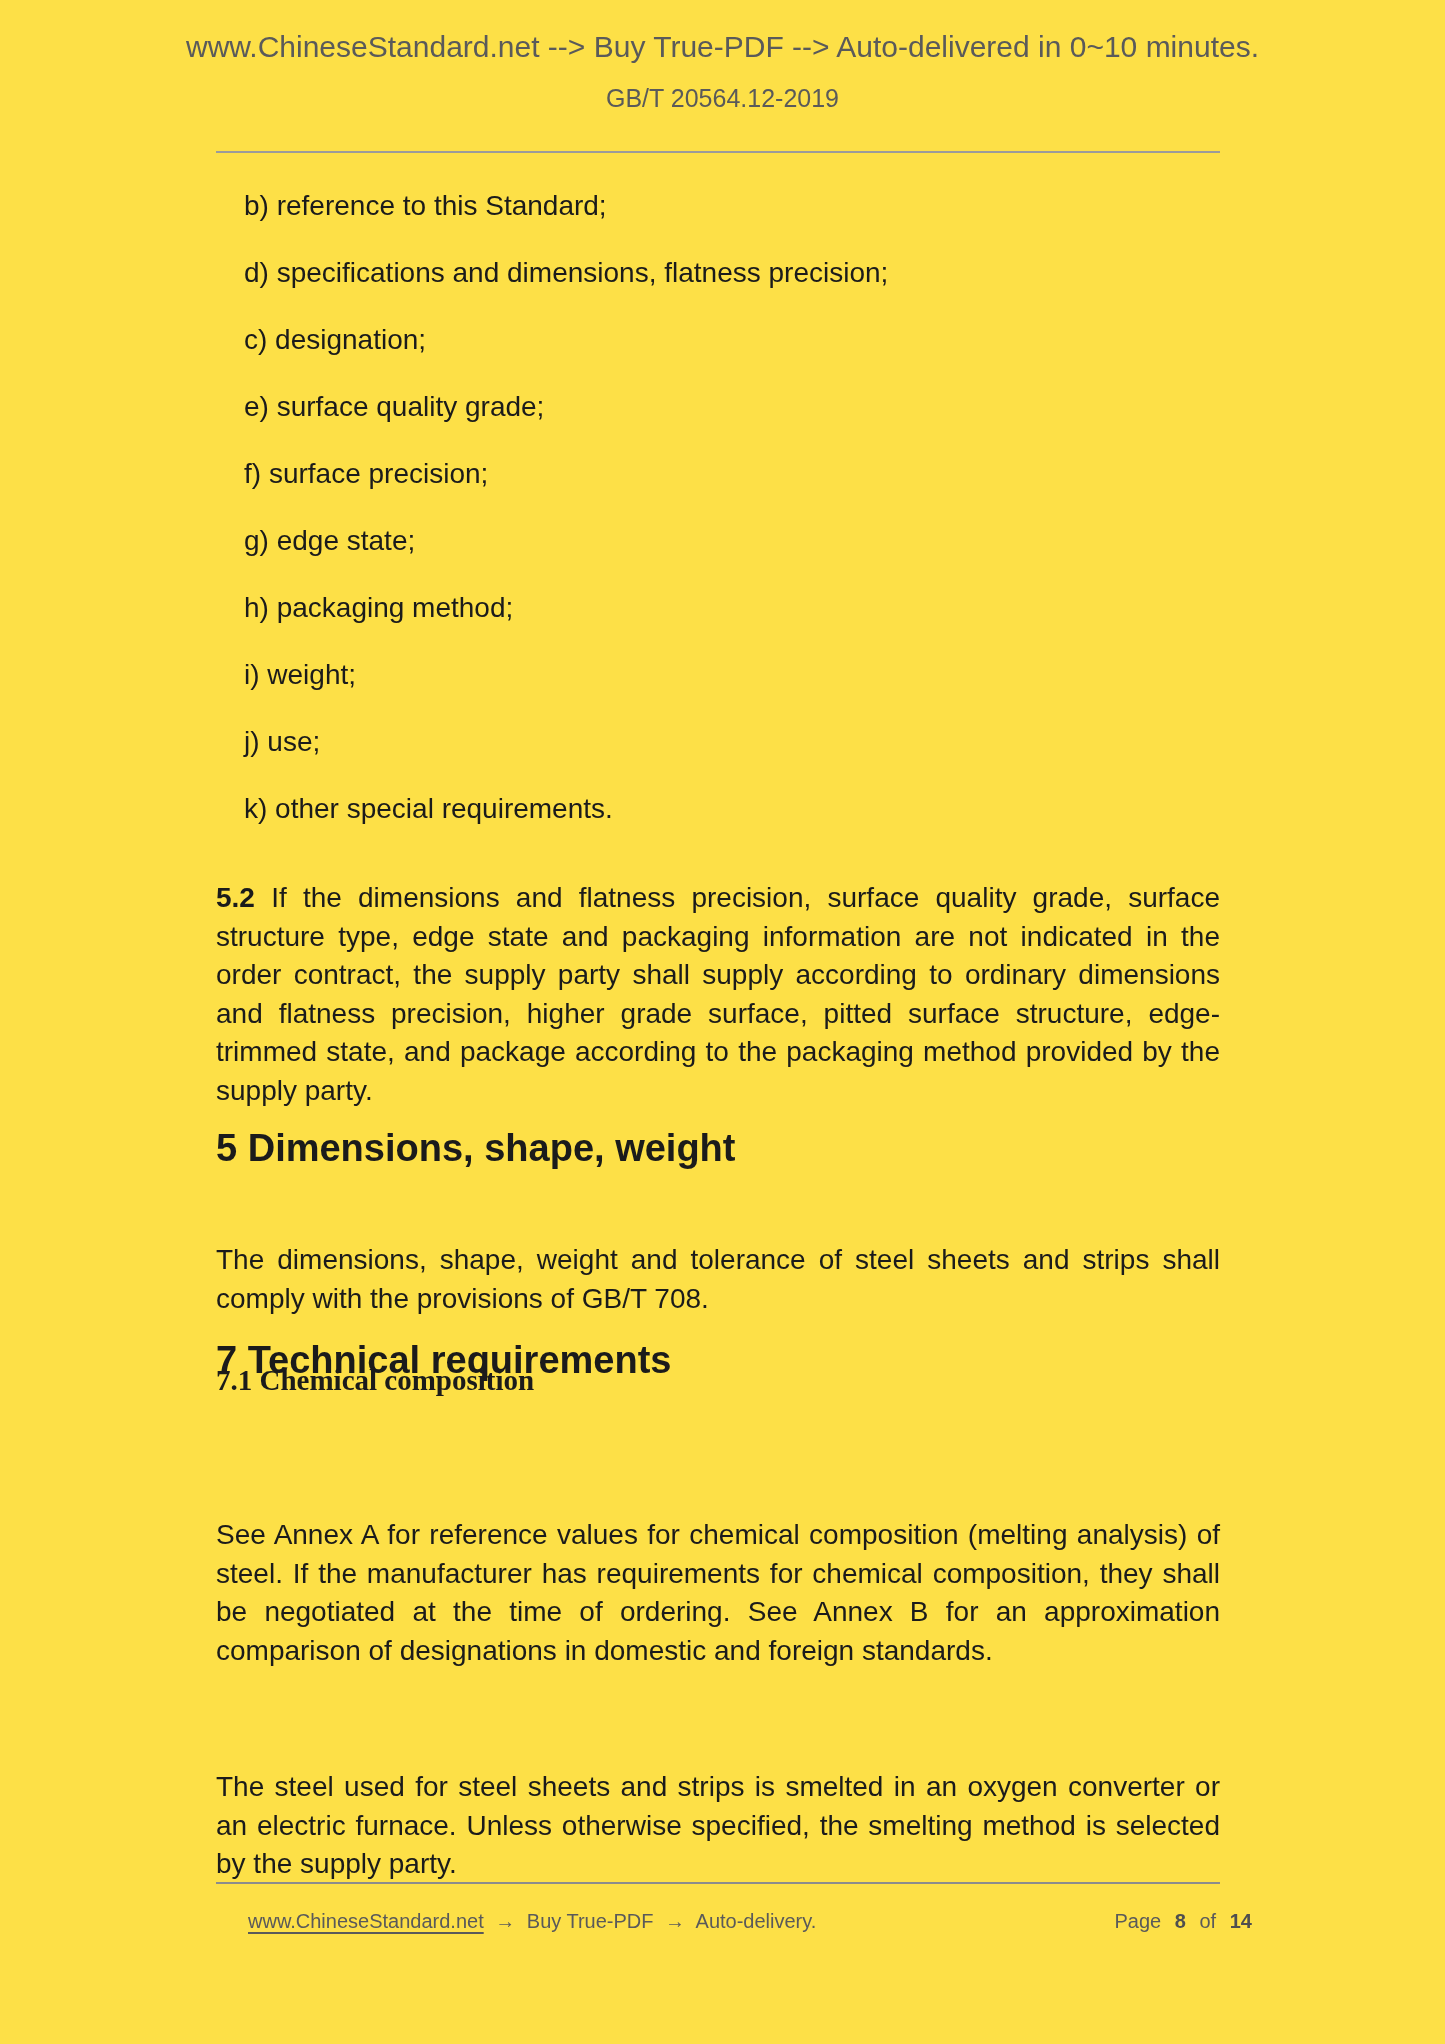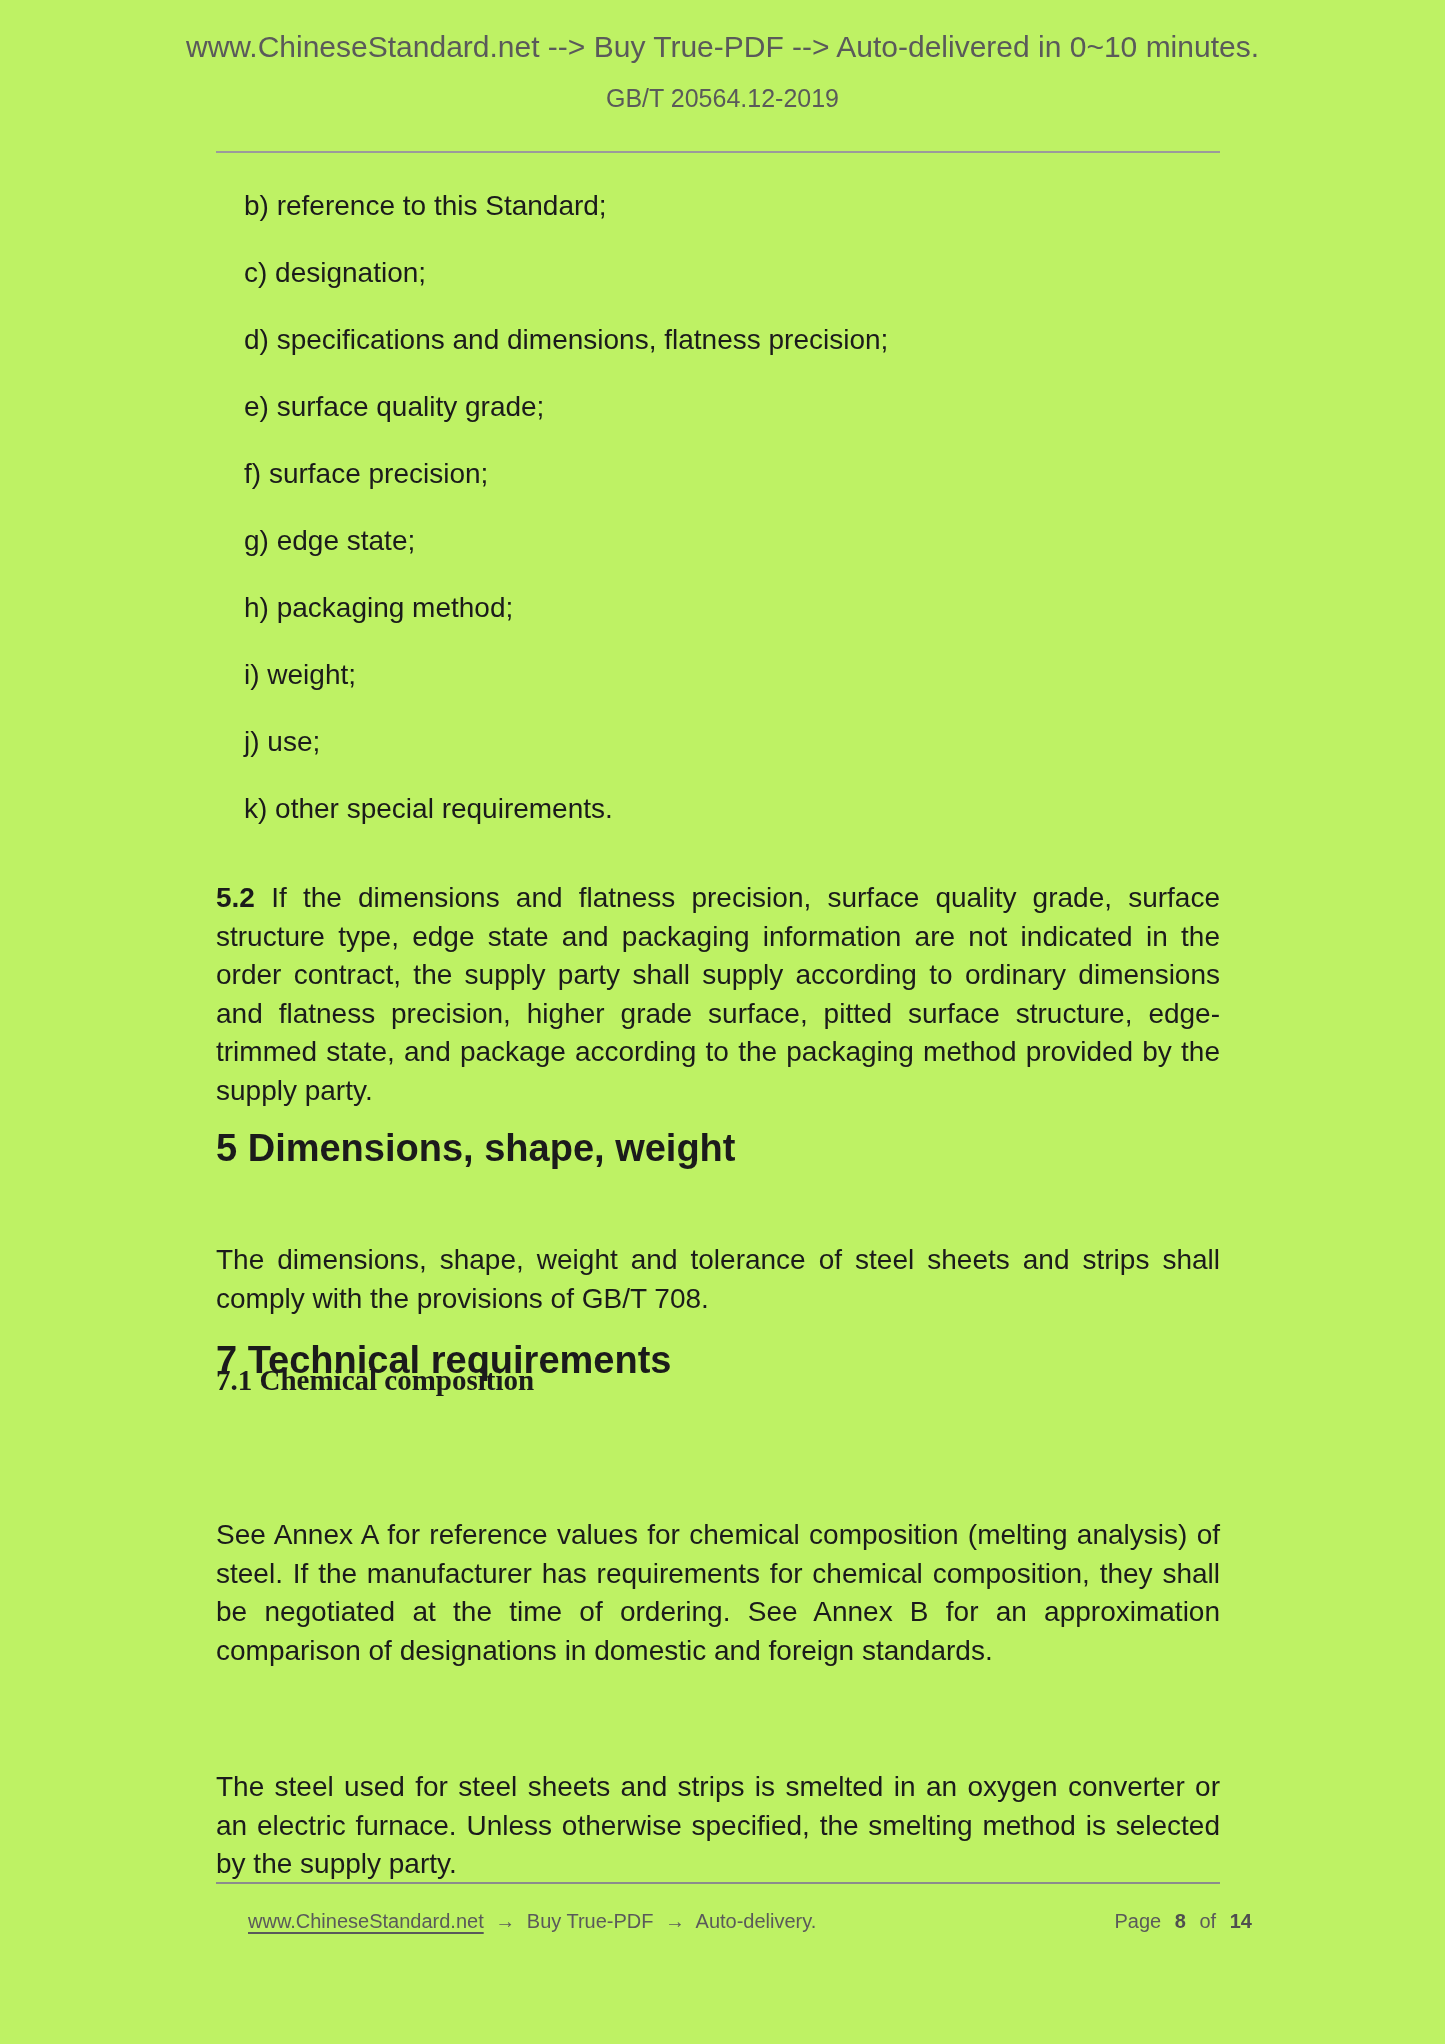--- a/index.html
+++ b/index.html
@@ -1,20 +1,20 @@
 <!DOCTYPE html>
 <html><head>
 <meta charset="utf-8">
 <style>
   html,body { margin:0; padding:0; background:#ffffff; }
   .page {
     position: relative;
     width: 1445px;
     height: 2044px;
-    background: #bef264;
+    background: #fde047;
     font-family: "Liberation Sans", "DejaVu Sans", sans-serif;
     color: #1b1b1b;
     overflow: hidden;
   }
   .abs { position: absolute; left: 216px; width: 1004px; }
 
   .slogan {
     position: absolute; top: 31px; left: 0; width: 100%;
     text-align: center; font-size: 30px; line-height: 32px;
     color: #5a5a5a; white-space: nowrap;
@@ -61,22 +61,22 @@
 <div class="page">
 
   <div class="slogan">www.ChineseStandard.net --&gt; Buy True-PDF --&gt; Auto-delivered in 0~10 minutes.</div>
 
   <div class="docnum">GB/T 20564.12-2019</div>
 
   <div class="rule rule-top"></div>
 
   <div class="abs list">
     <div class="list-item">b) reference to this Standard;</div>
+    <div class="list-item">d) specifications and dimensions, flatness precision;</div>
     <div class="list-item">c) designation;</div>
-    <div class="list-item">d) specifications and dimensions, flatness precision;</div>
     <div class="list-item">e) surface quality grade;</div>
     <div class="list-item">f) surface precision;</div>
     <div class="list-item">g) edge state;</div>
     <div class="list-item">h) packaging method;</div>
     <div class="list-item">i) weight;</div>
     <div class="list-item">j) use;</div>
     <div class="list-item">k) other special requirements.</div>
   </div>
 
   <p class="abs para para-52"><span class="bold">5.2</span>

